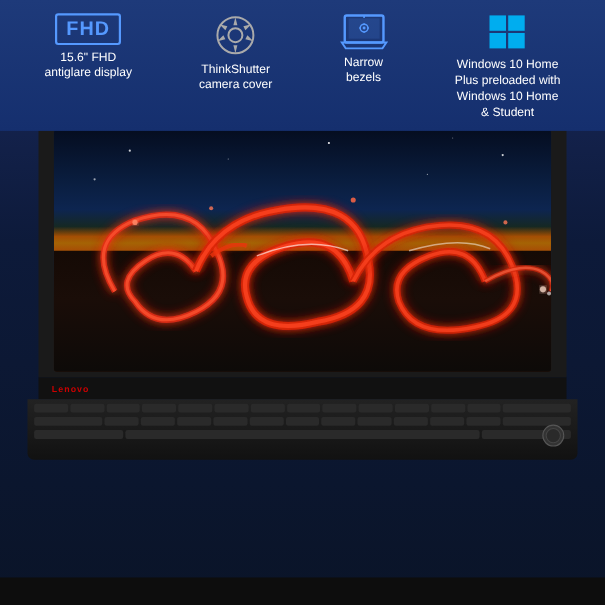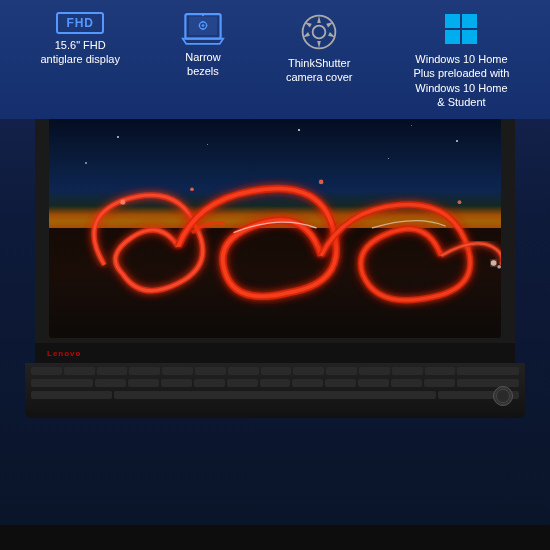--- a/index.html
+++ b/index.html
@@ -52,21 +52,21 @@
       line-height: 1.3;
       text-align: center;
     }
 
     
     .fhd-box {
       border: 2px solid #5599ff;
       border-radius: 3px;
       padding: 2px 8px;
       color: #5599ff;
-      font-size: 12px;
+      font-size: 18px;
       font-weight: bold;
       letter-spacing: 1px;
     }
 
     
     .laptop-icon {
       width: 44px;
       height: 34px;
     }
 
@@ -267,57 +267,57 @@
 
     <div class="feature-item">
       <div class="feature-icon">
         <div class="fhd-box">FHD</div>
       </div>
       <div class="feature-text">15.6" FHD<br>antiglare display</div>
     </div>
 
     <div class="feature-item">
       <div class="feature-icon">
-        <svg class="laptop-icon" viewBox="0 0 50 38" fill="none" xmlns="http://www.w3.org/2000/svg">
-          <rect x="5" y="2" width="40" height="28" rx="2" stroke="#5599ff" stroke-width="2.5" fill="none"></rect>
-          <rect x="9" y="5" width="32" height="21" fill="#5599ff" fill-opacity="0.15"></rect>
-
-          <line x1="25" y1="3" x2="25" y2="4" stroke="#5599ff" stroke-width="1.5"></line>
-
-          <circle cx="25" cy="3.5" r="1" fill="#5599ff"></circle>
-
-          <circle cx="25" cy="15" r="4" stroke="#5599ff" stroke-width="1.5" fill="none"></circle>
-          <circle cx="25" cy="15" r="1.5" fill="#5599ff"></circle>
-
-          <line x1="25" y1="10" x2="25" y2="11.5" stroke="#5599ff" stroke-width="1.5"></line>
-          <line x1="25" y1="18.5" x2="25" y2="20" stroke="#5599ff" stroke-width="1.5"></line>
-          <line x1="20" y1="15" x2="21.5" y2="15" stroke="#5599ff" stroke-width="1.5"></line>
-          <line x1="28.5" y1="15" x2="30" y2="15" stroke="#5599ff" stroke-width="1.5"></line>
-
-          <path d="M2 30 L48 30 L44 36 L6 36 Z" stroke="#5599ff" stroke-width="2" fill="none"></path>
-        </svg>
-      </div>
-      <div class="feature-text">Narrow<br>bezels</div>
-    </div>
-
-    <div class="feature-item">
-      <div class="feature-icon">
         <svg class="camera-icon" viewBox="0 0 44 44" fill="none" xmlns="http://www.w3.org/2000/svg">
           <circle cx="22" cy="22" r="18" stroke="#aaaaaa" stroke-width="2"></circle>
           <circle cx="22" cy="22" r="7" stroke="#aaaaaa" stroke-width="2"></circle>
 
           <path d="M22 4 L24 12 L20 12 Z" fill="#aaaaaa"></path>
           <path d="M38 11 L32 17 L30 13 Z" fill="#aaaaaa"></path>
           <path d="M40 28 L32 26 L34 22 Z" fill="#aaaaaa"></path>
           <path d="M22 40 L20 32 L24 32 Z" fill="#aaaaaa"></path>
           <path d="M4 28 L12 26 L10 22 Z" fill="#aaaaaa"></path>
           <path d="M6 11 L12 17 L14 13 Z" fill="#aaaaaa"></path>
         </svg>
       </div>
       <div class="feature-text">ThinkShutter<br>camera cover</div>
+    </div>
+
+    <div class="feature-item">
+      <div class="feature-icon">
+        <svg class="laptop-icon" viewBox="0 0 50 38" fill="none" xmlns="http://www.w3.org/2000/svg">
+          <rect x="5" y="2" width="40" height="28" rx="2" stroke="#5599ff" stroke-width="2.5" fill="none"></rect>
+          <rect x="9" y="5" width="32" height="21" fill="#5599ff" fill-opacity="0.15"></rect>
+
+          <line x1="25" y1="3" x2="25" y2="4" stroke="#5599ff" stroke-width="1.5"></line>
+
+          <circle cx="25" cy="3.5" r="1" fill="#5599ff"></circle>
+
+          <circle cx="25" cy="15" r="4" stroke="#5599ff" stroke-width="1.5" fill="none"></circle>
+          <circle cx="25" cy="15" r="1.5" fill="#5599ff"></circle>
+
+          <line x1="25" y1="10" x2="25" y2="11.5" stroke="#5599ff" stroke-width="1.5"></line>
+          <line x1="25" y1="18.5" x2="25" y2="20" stroke="#5599ff" stroke-width="1.5"></line>
+          <line x1="20" y1="15" x2="21.5" y2="15" stroke="#5599ff" stroke-width="1.5"></line>
+          <line x1="28.5" y1="15" x2="30" y2="15" stroke="#5599ff" stroke-width="1.5"></line>
+
+          <path d="M2 30 L48 30 L44 36 L6 36 Z" stroke="#5599ff" stroke-width="2" fill="none"></path>
+        </svg>
+      </div>
+      <div class="feature-text">Narrow<br>bezels</div>
     </div>
 
     <div class="feature-item">
       <div class="feature-icon">
         <svg class="windows-icon" viewBox="0 0 36 36" fill="none" xmlns="http://www.w3.org/2000/svg">
           <rect x="2" y="2" width="15" height="14" fill="#00adef"></rect>
           <rect x="19" y="2" width="15" height="14" fill="#00adef"></rect>
           <rect x="2" y="18" width="15" height="14" fill="#00adef"></rect>
           <rect x="19" y="18" width="15" height="14" fill="#00adef"></rect>
         </svg>

